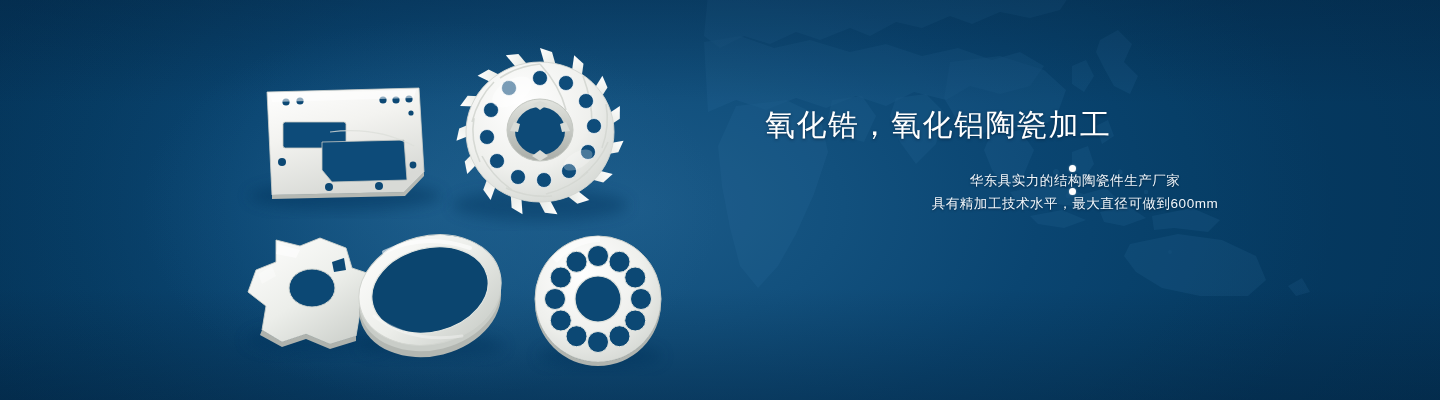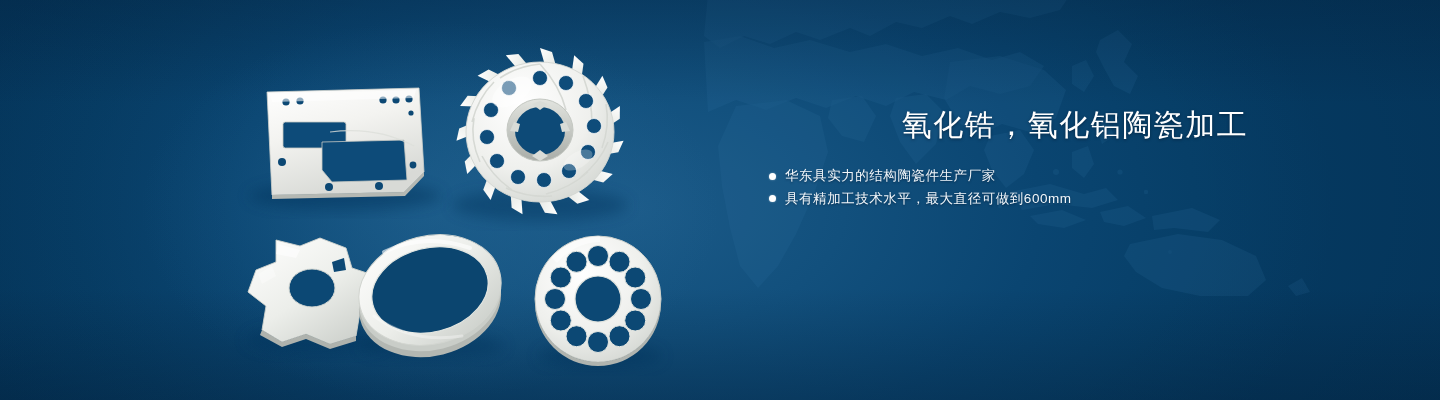--- a/index.html
+++ b/index.html
@@ -36,39 +36,40 @@
     width:760px; height:330px;
     opacity:0.33;
   }
   .bg-map svg { width:100%; height:100%; display:block; }
 
   
   .products { position:absolute; left:0; top:0; width:720px; height:400px; }
   .products svg { width:100%; height:100%; display:block; }
 
   
-  .copy { position:absolute; left:765px; top:104px; width:620px;text-align:center; }
+  .copy { position:absolute; left:765px; top:104px; width:620px; }
 
   .headline {
     font-size:30px;
     line-height:42px;
     color:#ffffff;
     letter-spacing:1.5px;
     font-weight:400;
     white-space:nowrap;
     text-shadow:0 1px 3px rgba(0,18,38,0.55);
   }
 
   .bullets { margin-top:19px; }
 
   .bullet {
     display:flex;
     align-items:center;
     height:22.6px;
     white-space:nowrap;
+    flex-direction:column;
   }
   .bullet-dot {
     width:7px; height:7px;
     border-radius:50%;
     background:#ffffff;
     flex:0 0 auto;
     margin-right:9px;
     margin-left:4px;
     box-shadow:0 0 2px rgba(255,255,255,0.45);
   }

